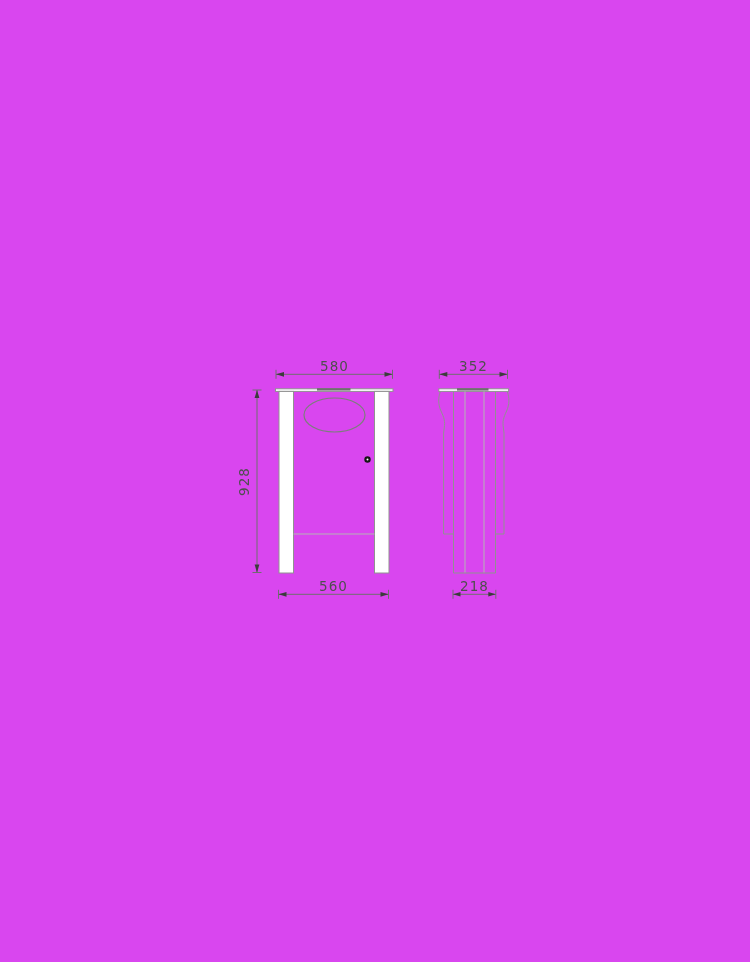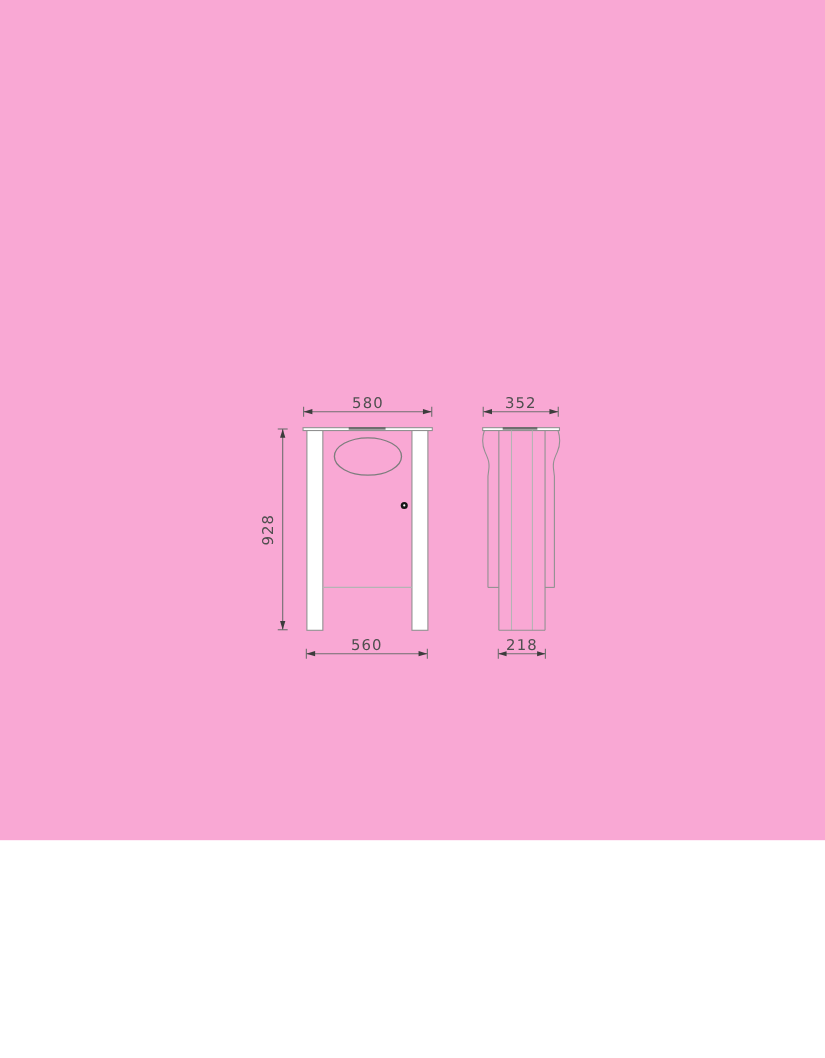--- a/index.html
+++ b/index.html
@@ -3,22 +3,22 @@
 <meta charset="utf-8">
 <style>
   html, body {
     margin: 0;
     padding: 0;
     background: #ffffff;
   }
   .canvas {
     position: relative;
     width: 750px;
-    height: 764px;
-    background: #f9a8d4;
+    height: 962px;
+    background: #d946ef;
     overflow: hidden;
     font-family: "DejaVu Sans", "Liberation Sans", sans-serif;
   }
   svg { display: block; }
 
   
   .outline {
     fill: none;
     stroke: #919191;
     stroke-width: 1;

